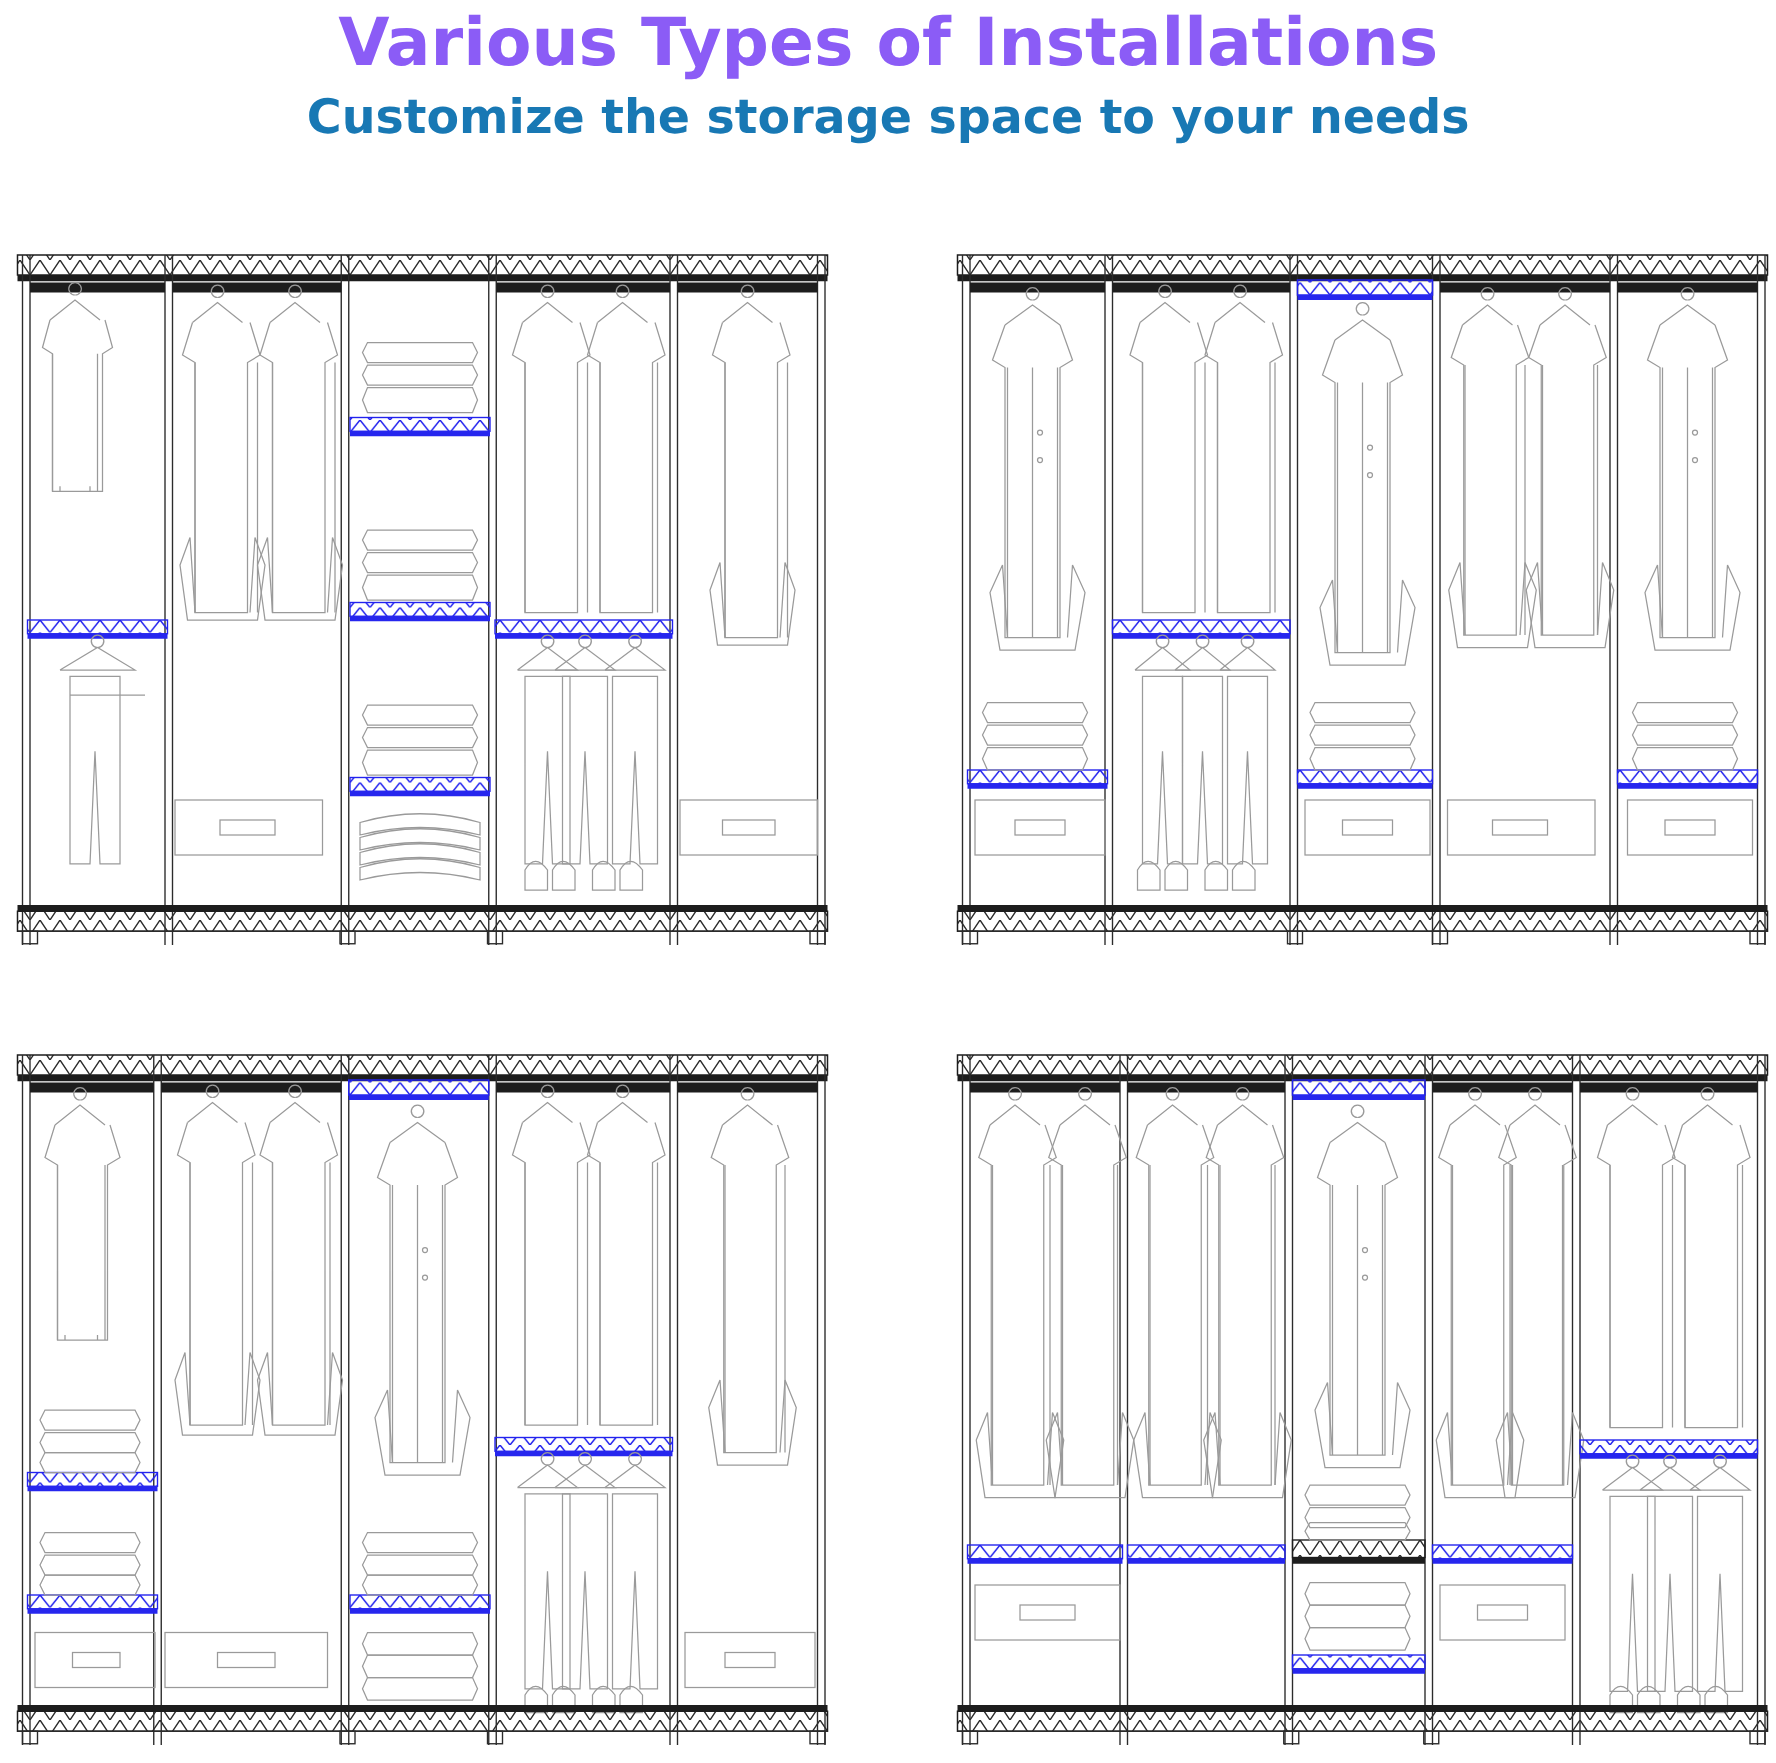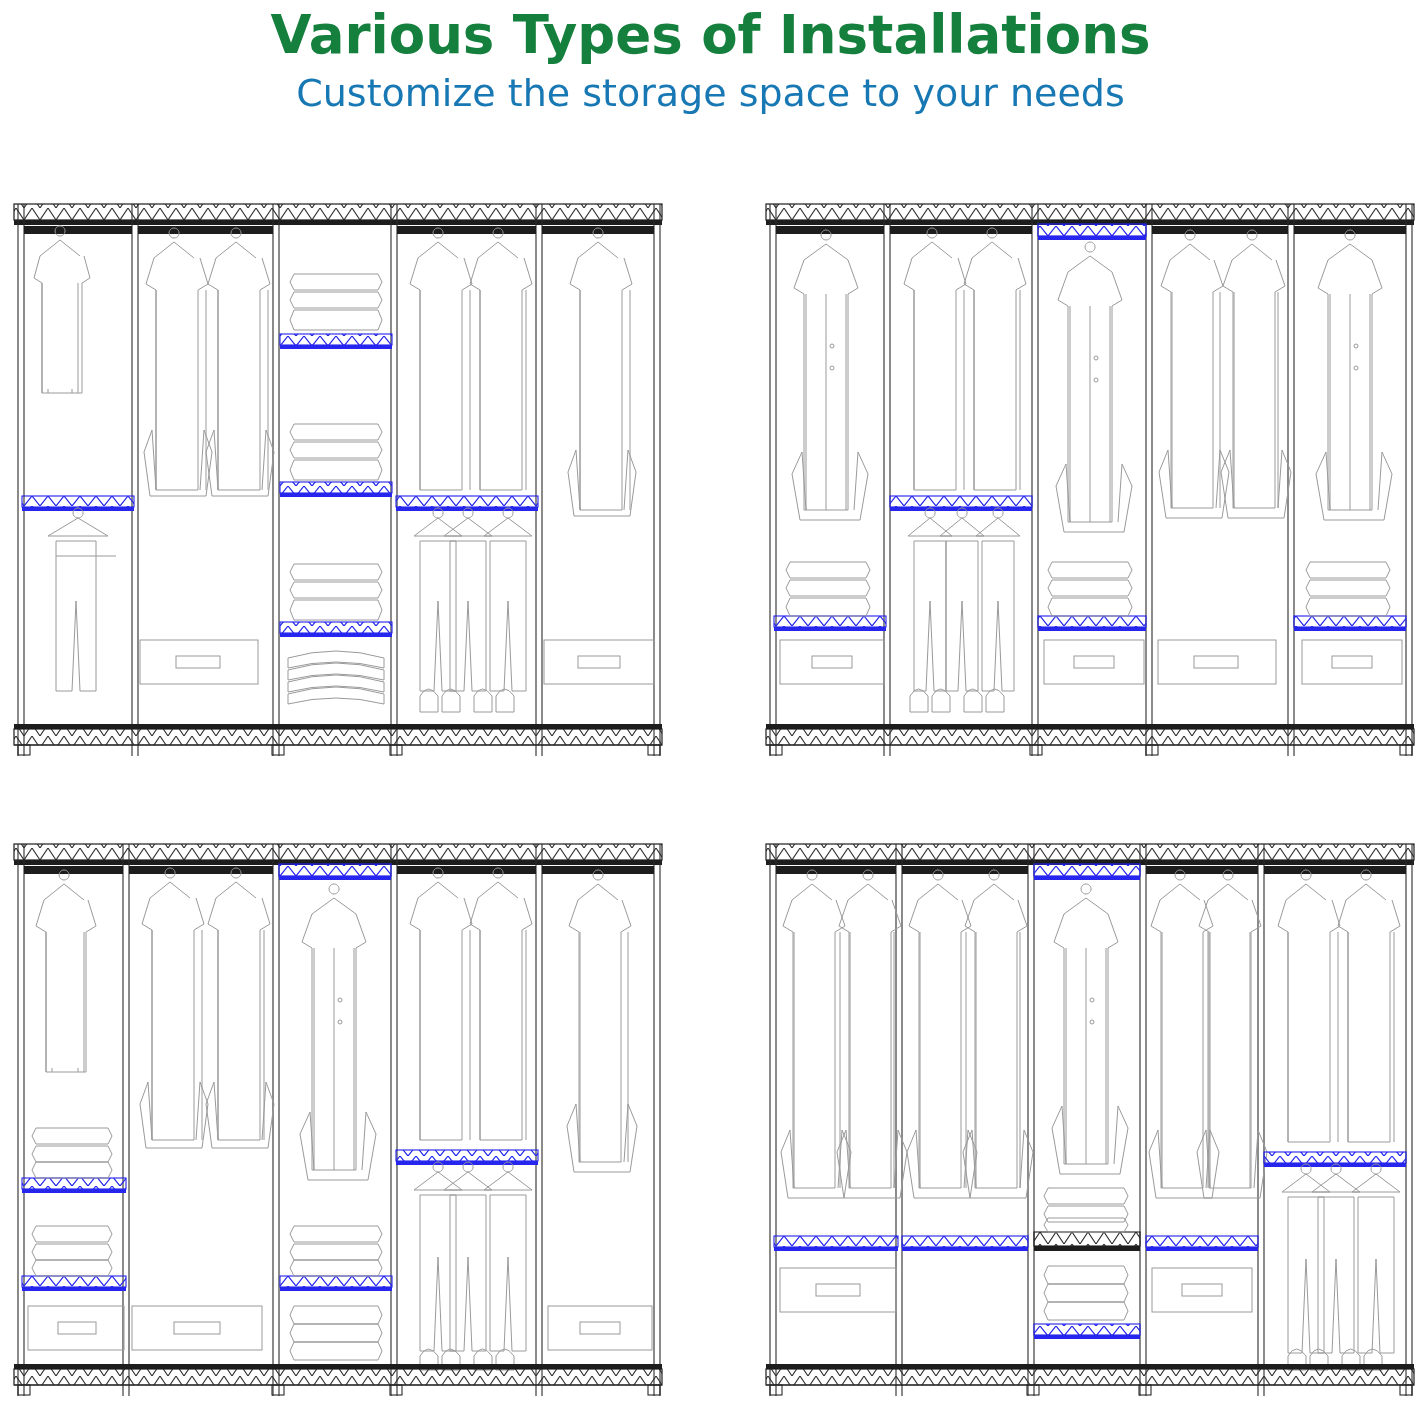--- a/index.html
+++ b/index.html
@@ -1,21 +1,21 @@
 <!DOCTYPE html>
 <html><head>
 <meta charset="utf-8">
 <style>
   html,body{margin:0;padding:0;background:#ffffff;}
   body{width:1421px;height:1410px;font-family:"DejaVu Sans",sans-serif;overflow:hidden;}
   .page{position:relative;width:1421px;height:1410px;background:#fff;}
 
   .header{position:absolute;left:0;top:0;width:1421px;text-align:center;}
-  .title{font-family:"DejaVu Sans",sans-serif;font-size:53px;font-weight:bold;color:#15803d;letter-spacing:0px;line-height:58px;margin-top:6px;}
-  .subtitle{font-family:"DejaVu Sans",sans-serif;font-size:38px;font-weight:normal;color:#1878b4;line-height:46px;margin-top:6px;}
+  .title{font-family:"DejaVu Sans",sans-serif;font-size:53px;font-weight:bold;color:#8b5cf6;letter-spacing:0px;line-height:58px;margin-top:6px;}
+  .subtitle{font-family:"DejaVu Sans",sans-serif;font-size:38px;font-weight:bold;color:#1878b4;line-height:46px;margin-top:6px;}
 
   .grid{position:absolute;left:0;top:196px;width:1421px;height:1214px;}
   .panel{position:absolute;}
   .p0{left:8px;  top:0px;   width:660px;height:570px;}
   .p1{left:760px;top:0px;   width:660px;height:570px;}
   .p2{left:8px;  top:640px; width:660px;height:570px;}
   .p3{left:760px;top:640px; width:660px;height:570px;}
 
   .panel svg{display:block;width:100%;height:100%;}
 

